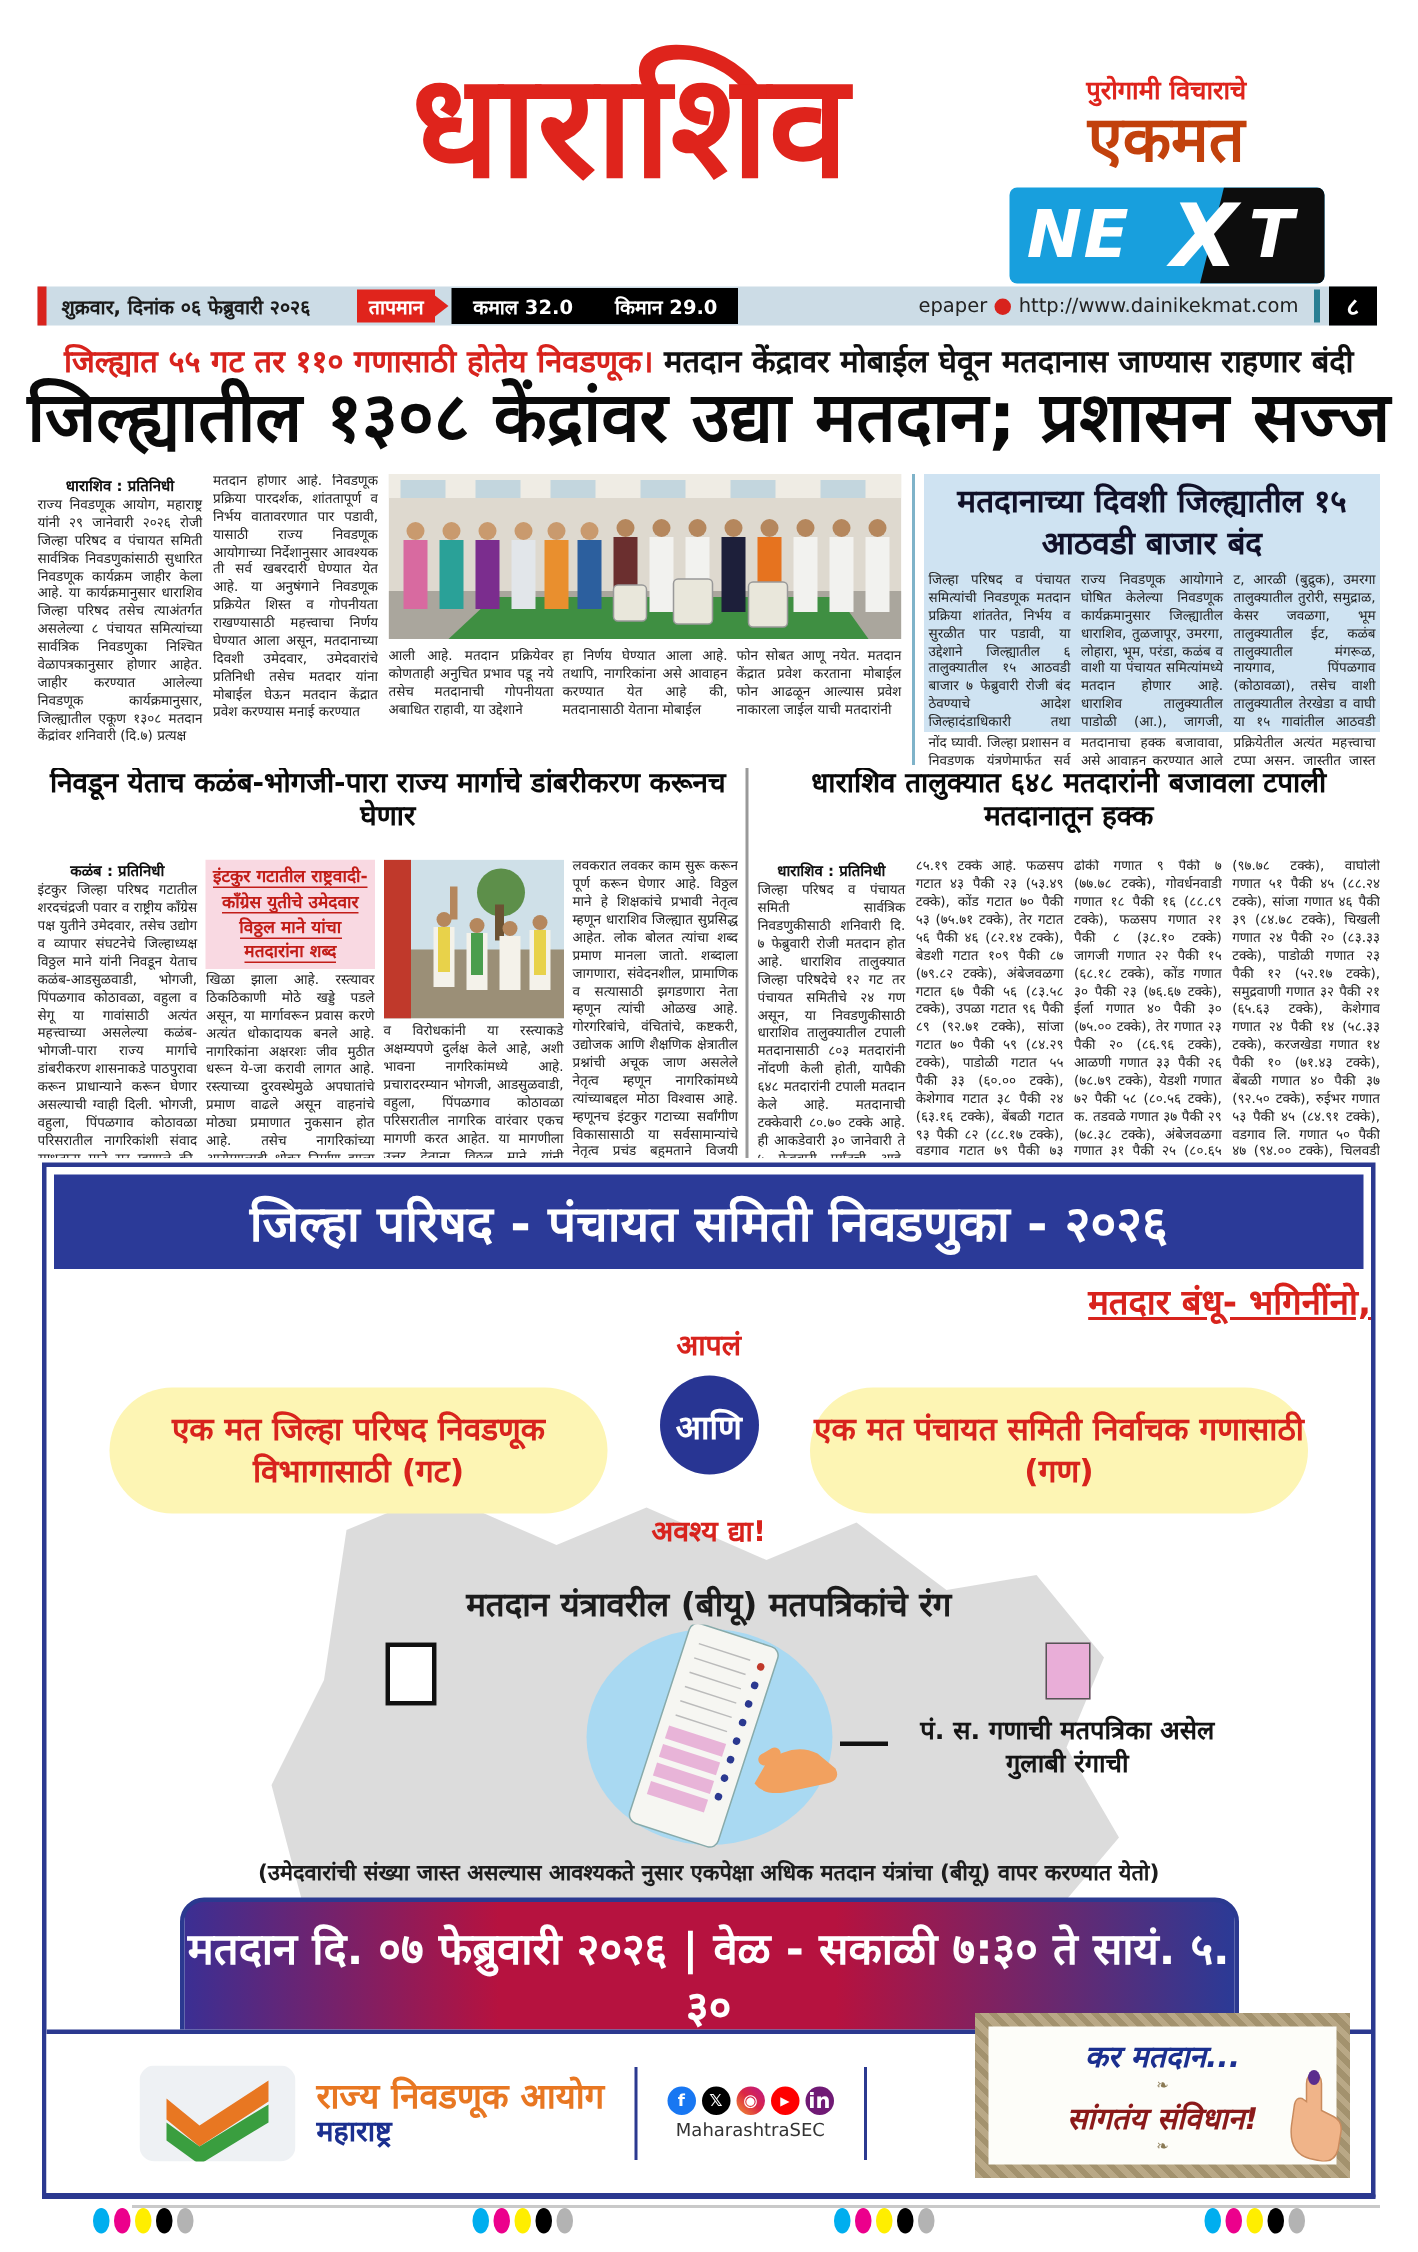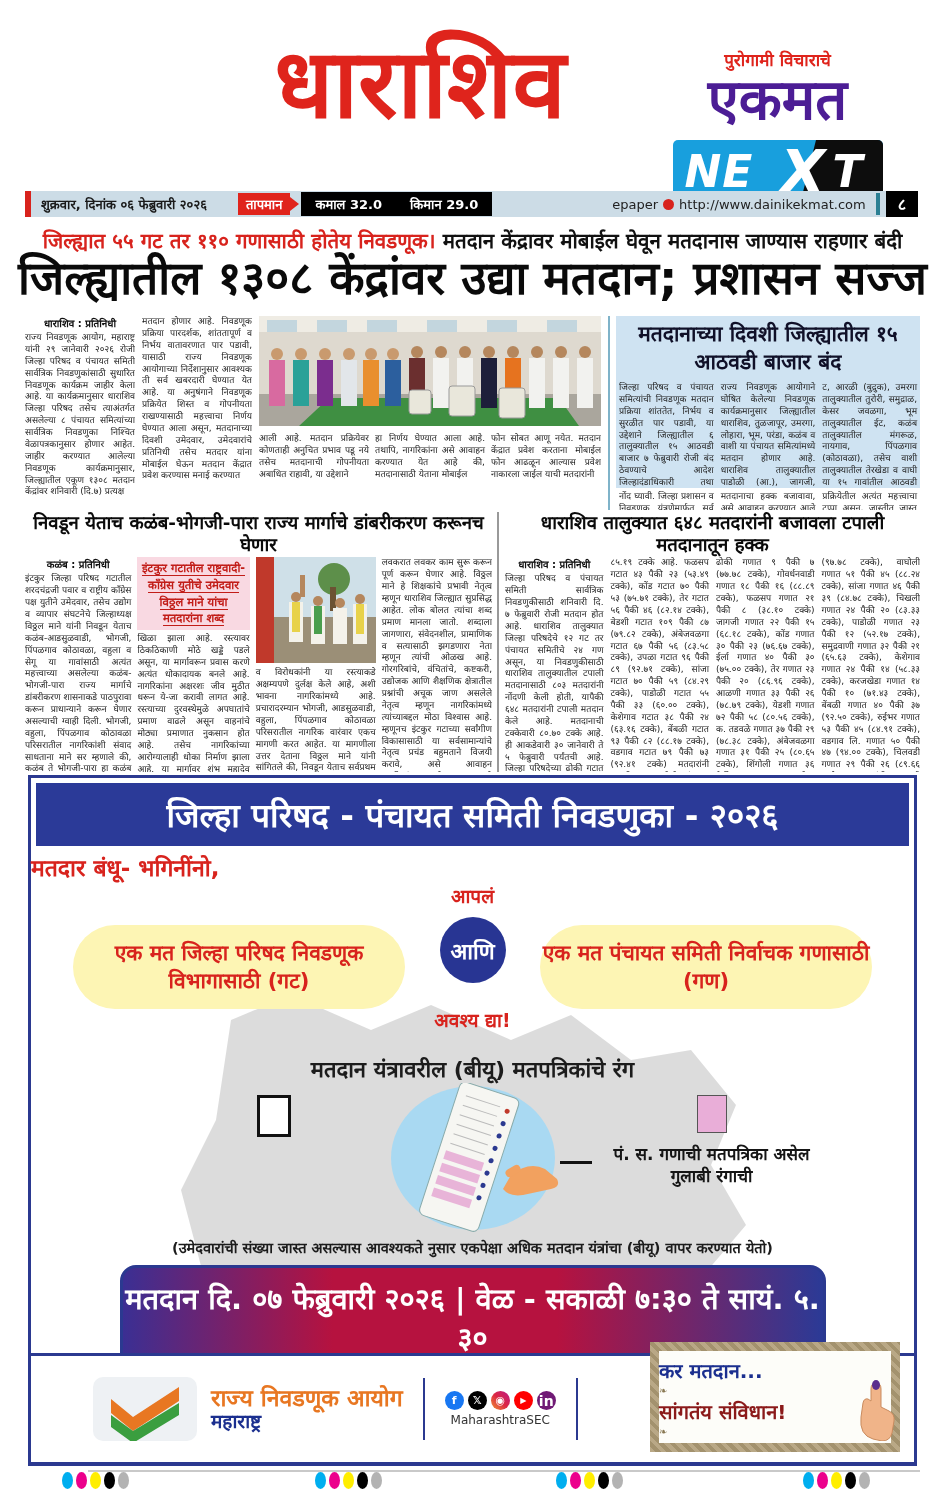--- a/index.html
+++ b/index.html
@@ -3,21 +3,21 @@
 <meta charset="utf-8">
 <style>
   html,body{margin:0;padding:0;background:#fff;}
   #page{position:relative;width:945px;height:1501px;background:#fff;overflow:hidden;
         font-family:"DejaVu Sans","Liberation Sans",sans-serif;color:#111;}
   
   .mast-title{position:absolute;left:130px;top:8px;width:580px;text-align:center;
     font-size:96px;font-weight:bold;color:#df241c;line-height:1.6;}
   .mast-right{position:absolute;left:655px;top:48px;width:245px;text-align:center;}
   .tag-small{font-size:17px;font-weight:bold;color:#df241c;}
-  .tag-big{font-size:56px;font-weight:bold;color:#4c1d95;line-height:1.05;}
+  .tag-big{font-size:42px;font-weight:bold;color:#c2410c;line-height:1.05;}
   .next-logo{position:relative;width:210px;height:64px;margin:10px auto 0;border-radius:5px;
     overflow:hidden;background:#189fdd;font-style:italic;font-weight:bold;color:#fff;}
   .next-black{position:absolute;right:-14px;top:0;width:42%;height:100%;background:#0d0d0d;transform:skewX(-14deg);}
   .next-ne{position:absolute;left:12px;top:6px;font-size:44px;letter-spacing:1px;}
   .next-x{position:absolute;left:108px;top:-2px;font-size:58px;}
   .next-t{position:absolute;left:160px;top:6px;font-size:44px;}
   
   .datebar{position:absolute;top:191px;left:25px;width:893px;height:26px;background:#ccdce6;
     display:flex;align-items:center;font-size:13px;}
   .red-accent{width:6px;height:100%;background:#d8231d;}
@@ -44,35 +44,35 @@
   .caption{font-size:9.8px;font-weight:bold;line-height:1.25;text-align:justify;margin-top:2px;color:#111;}
   .minicols{display:flex;gap:6px;margin-top:3px;}
   .minicols div{flex:1;}
   .bazar{flex:1;border-left:2px solid #7fb3c9;padding-left:6px;overflow:hidden;}
   .bazar-head{background:#cfe3f2;color:#101028;font-size:21px;font-weight:bold;text-align:center;padding:3px 0;}
   .bazar-body{background:#cfe3f2;display:flex;gap:7px;padding:4px 3px;height:102px;overflow:hidden;}
   .bazar-body div,.bazar-foot div{flex:1;}
   .bazar-foot{display:flex;gap:7px;padding:3px;height:52px;overflow:hidden;}
   .band2{position:absolute;top:512px;left:25px;width:895px;height:260px;display:flex;overflow:hidden;}
   .kalamb{width:467px;border-right:2px solid #999;padding-right:5px;}
-  .story-head2{font-size:18.5px;font-weight:bold;color:#0a0a0a;text-align:center;line-height:1.2;margin-bottom:1px;}
+  .story-head2{font-size:18.5px;font-weight:bold;color:#0a0a0a;text-align:center;line-height:1.2;margin-bottom:17px;}
   .kalamb-cols{display:flex;gap:6px;height:232px;overflow:hidden;}
   .kcolA{width:108px;}.kcolB{width:114px;}.kcolC{width:120px;}.kcolD{width:112px;}
   .pinkbox{background:#f9d9e2;color:#c21d18;font-size:11.5px;font-weight:bold;text-align:center;
     line-height:1.45;padding:3px 2px;margin-bottom:3px;}
   .pinkbox span{border-bottom:1px solid #c21d18;}
   .postal{flex:1;padding-left:6px;}
   .postal-cols{display:flex;gap:7px;height:232px;overflow:hidden;}
   .postal-cols div{flex:1;}
   
   .adbox{position:absolute;top:775px;left:28px;width:883px;height:684px;border:3px solid #2b3990;background:#fff;}
   .ad-map{position:absolute;left:130px;top:212px;z-index:0;}
   .adz{position:relative;z-index:1;}
   .ad-header{margin:5px;background:#2b3a98;color:#fff;font-size:33px;font-weight:bold;text-align:center;padding:9px 0;}
-  .ad-salutation{color:#d8231d;font-size:23px;font-weight:bold;text-align:left;margin-top:4px;}
+  .ad-salutation{color:#d8231d;font-size:23px;font-weight:bold;text-align:right;margin-top:4px;text-decoration:underline;}
   .ad-mid{position:relative;height:168px;}
   .c-aapla,.c-avashya{position:absolute;left:0;width:100%;text-align:center;color:#d8231d;font-size:19px;font-weight:bold;}
   .c-aapla{top:0;}
   .c-avashya{top:124px;}
   .c-circle{position:absolute;left:50%;top:34px;transform:translateX(-50%);width:66px;height:66px;border-radius:50%;
     background:#283593;color:#fff;font-size:22px;font-weight:bold;display:flex;align-items:center;justify-content:center;}
   .ybox{position:absolute;top:42px;width:332px;height:84px;background:#fdf5b4;border-radius:42px;
     display:flex;align-items:center;justify-content:center;text-align:center;
     color:#d8231d;font-size:21px;font-weight:bold;line-height:1.35;}
   .ybox.left{left:42px;}  .ybox.right{right:42px;}
@@ -103,21 +103,21 @@
   .social-row{display:flex;gap:4px;justify-content:center;}
   .sicon{width:19px;height:19px;border-radius:50%;color:#fff;font-size:11px;font-weight:bold;
     display:flex;align-items:center;justify-content:center;font-style:normal;}
   .si-fb{background:#1877f2;} .si-x{background:#000;}
   .si-ig{background:linear-gradient(45deg,#f09433,#dc2743,#bc1888);}
   .si-yt{background:#ff0000;font-size:8px;} .si-in{background:#701a75;font-size:14px;}
   .social-handle{font-size:12px;color:#333;margin-top:3px;}
   .slogan-frame{position:absolute;right:14px;top:-14px;bottom:10px;width:232px;
     background:repeating-linear-gradient(45deg,#b9a886 0 4px,#a3926e 4px 8px);padding:9px;z-index:3;}
   .slogan-inner{background:#fdfdf9;width:100%;height:100%;box-sizing:border-box;
-    display:flex;flex-direction:column;justify-content:center;gap:2px;position:relative;}
+    display:flex;flex-direction:column;align-items:center;justify-content:center;gap:2px;position:relative;font-style:italic;}
   .slg1{color:#1b2f8f;font-size:20px;font-weight:bold;}
   .slg2{color:#8b1a1a;font-size:20px;font-weight:bold;}
   .orn{color:#8a7a55;font-size:10px;line-height:1;}
   .finger{position:absolute;right:-4px;bottom:2px;}
   .dline{position:absolute;top:1463px;left:28px;width:889px;height:3px;background:#2b3990;}
   
   .regline{position:absolute;top:1470px;left:88px;width:832px;height:2px;background:#c9c9c9;}
   .reggrp{position:absolute;top:1472px;display:flex;gap:3px;}
   .regdot{width:11px;height:17px;border-radius:50%;}
   .rd-c{background:#00aeef;} .rd-m{background:#ec008c;} .rd-y{background:#ffee00;}

